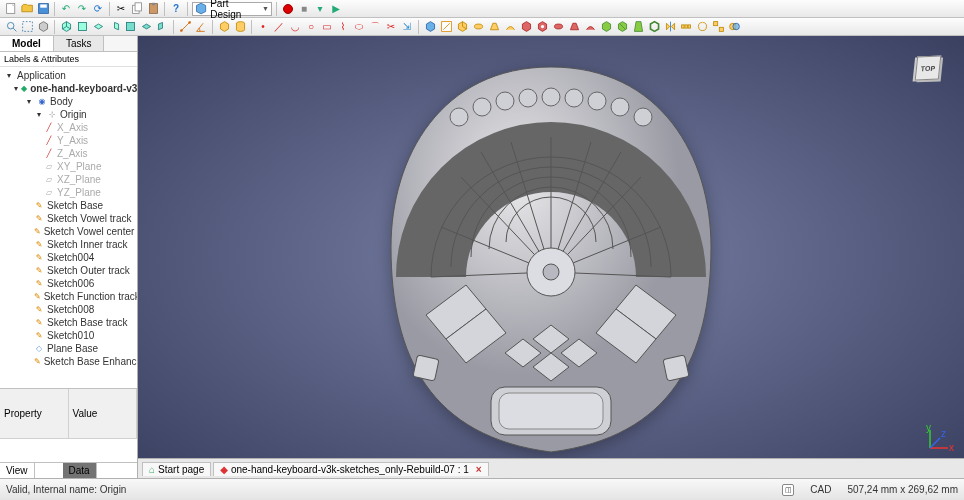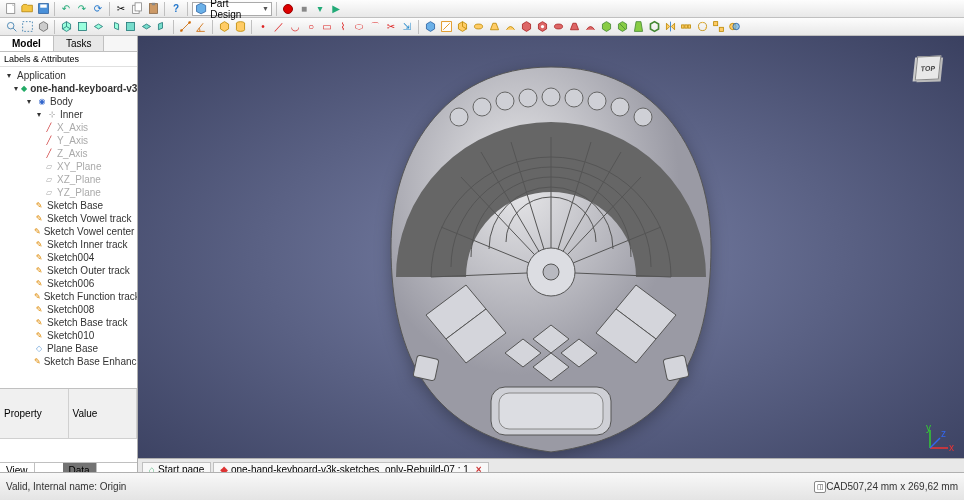--- a/index.html
+++ b/index.html
@@ -45,22 +45,22 @@
   .view3d { position:absolute; inset:0; display:flex; align-items:center; justify-content:center;}
   .model { filter: drop-shadow(0 4px 8px rgba(0,0,0,0.3)); }
   .navcube { position:absolute; top:10px; right:14px; width:44px; height:44px; }
   .navcube .face { position:absolute; left:10px; top:10px; width:24px; height:24px; background:#e8e8e8; border:1px solid #888; display:flex; align-items:center; justify-content:center; font-size:7px; font-weight:bold; color:#444; transform: skewX(-8deg) rotate(-2deg); box-shadow: 2px 2px 0 #bbb, -2px 1px 0 #ccc;}
   .axis-triad { position:absolute; bottom:24px; right:10px; width:30px; height:30px;}
 
   .doc-tabs { position:absolute; left:0; right:0; bottom:0; height:20px; background:#e8e8e8; border-top:1px solid #b0b0b0; display:flex; align-items:center; padding:0 4px; gap:2px; font-size:9px;}
   .doc-tab { background:#f8f8f8; border:1px solid #c0c0c0; border-bottom:none; padding:1px 6px; display:flex; align-items:center; gap:3px;}
   .doc-tab .close { color:#c33; font-weight:bold; margin-left:4px;}
 
-  .statusbar { position:absolute; left:0; right:0; bottom:0; height:28px; background:linear-gradient(#f8f8f8,#e4e4e4); border-top:1px solid #b0b0b0; display:flex; align-items:center; padding:0 6px; font-size:9px; color:#333;}
-  .statusbar .right { margin-left:auto; display:flex; align-items:center; gap:0;}
+  .statusbar { position:absolute; left:0; right:0; bottom:0; height:22px; background:linear-gradient(#f8f8f8,#e4e4e4); border-top:1px solid #b0b0b0; display:flex; align-items:center; padding:0 6px; font-size:9px; color:#333;}
+  .statusbar .right { margin-left:auto; display:flex; align-items:center; gap:16px;}
   .statusbar .cad-icon { width:12px; height:12px; background:#fff; border:1px solid #888; border-radius:2px; display:inline-flex; align-items:center; justify-content:center; font-size:7px;}
 
   
   svg.cube { width:13px; height:13px;}
 </style>
 </head>
 <body>
 
 <div class="toolbar">
   <span class="icon">
@@ -344,21 +344,21 @@
           <span style="font-weight:bold;">one-hand-keyboard-v3k-sketches…</span>
         </div>
       <div class="tree-row ind2">
           <span class="glyph">▾</span>
           <span class="glyph i-body">◉</span>
           <span>Body</span>
         </div>
       <div class="tree-row ind3">
           <span class="glyph">▾</span>
           <span class="glyph i-origin">⊹</span>
-          <span>Inner</span>
+          <span>Origin</span>
         </div>
       <div id="axes-container">
           <div class="tree-row ind4">
             <span class="glyph i-axis">╱</span>
             <span style="color:#aaa;">X_Axis</span>
           </div>
           <div class="tree-row ind4">
             <span class="glyph i-axis">╱</span>
             <span style="color:#aaa;">Y_Axis</span>
           </div>

